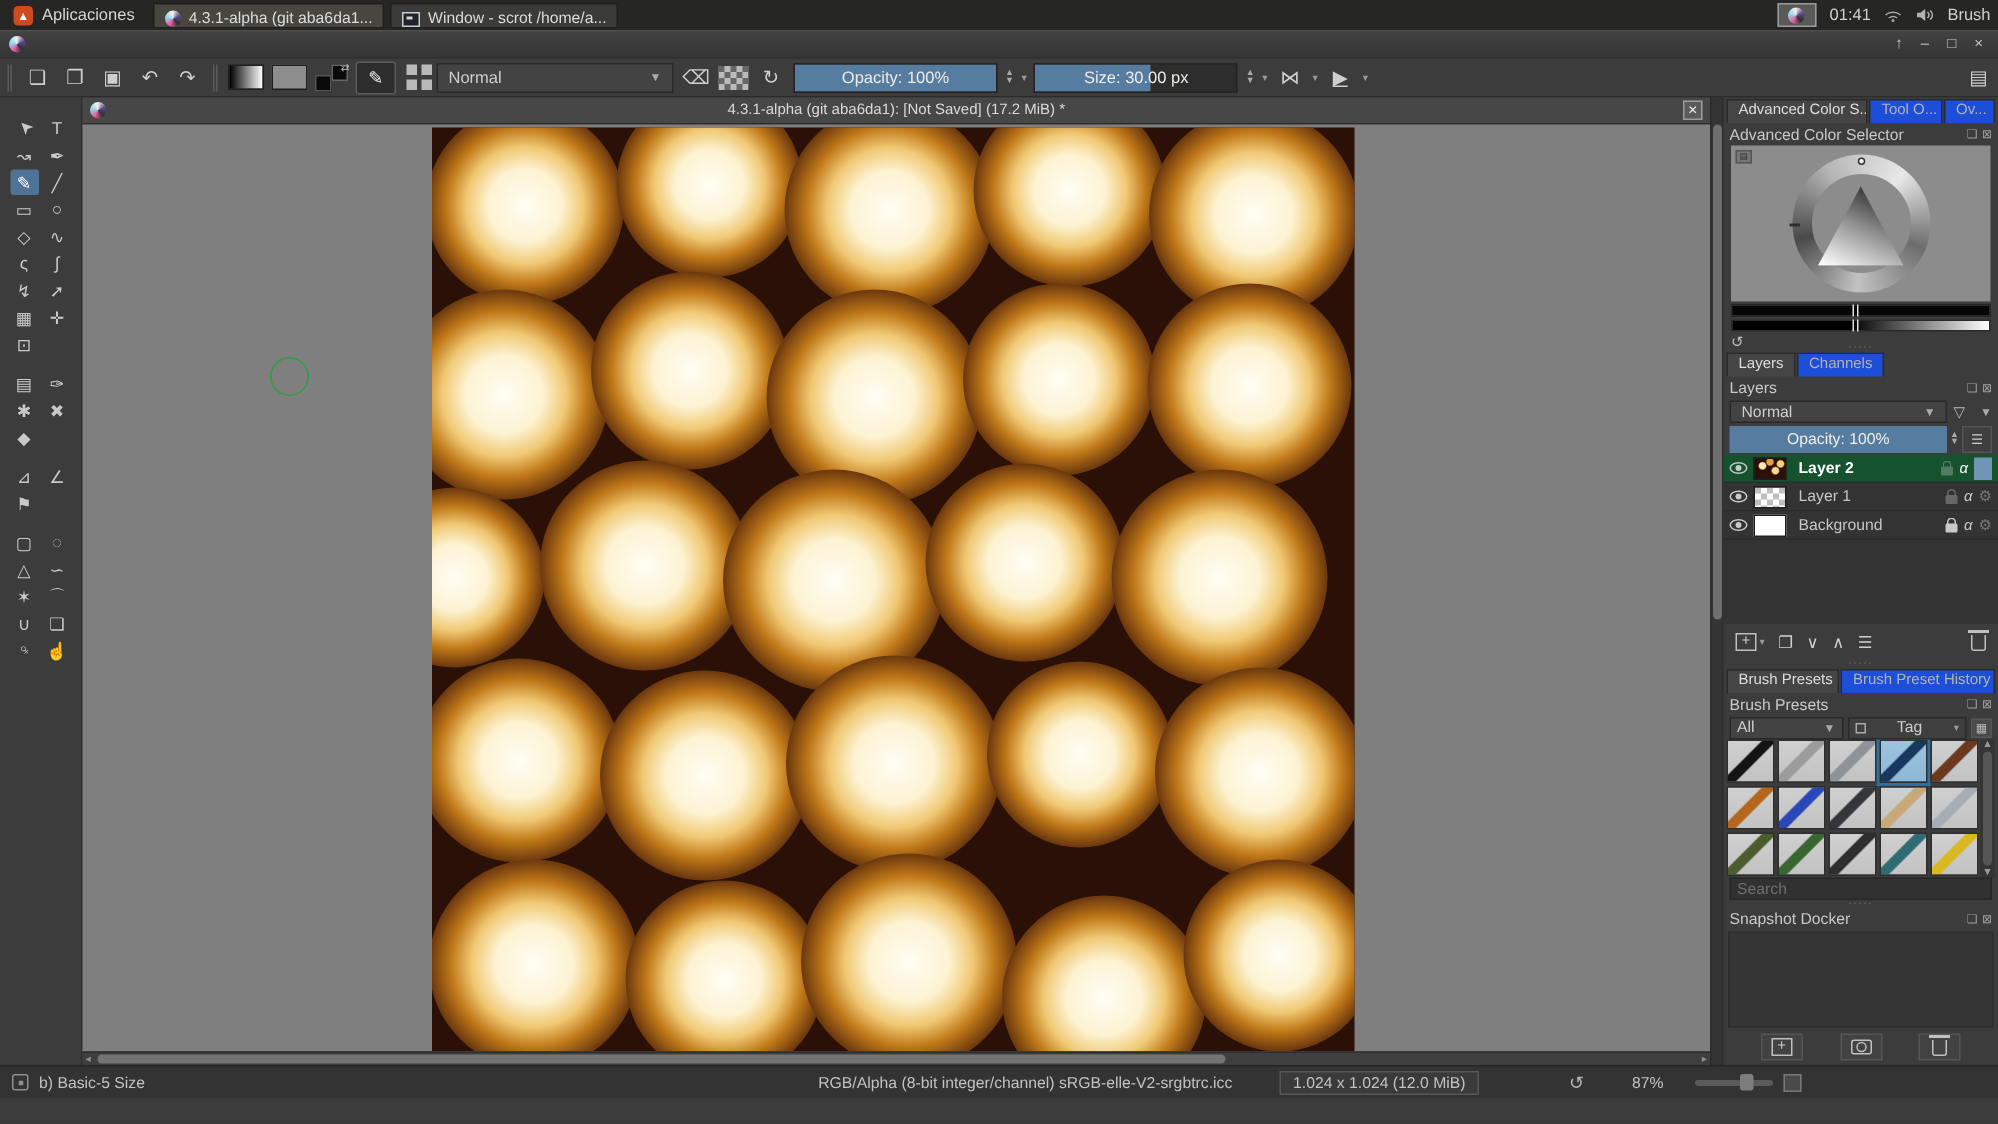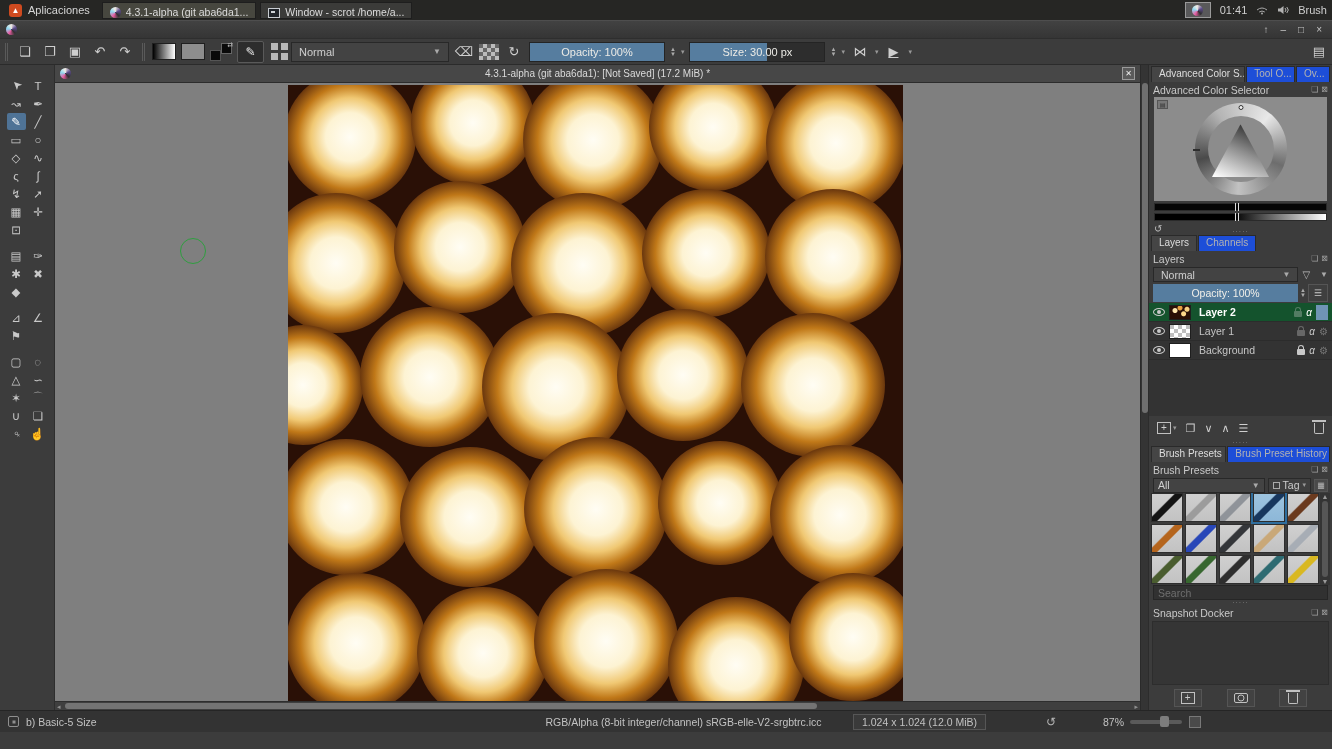--- a/index.html
+++ b/index.html
@@ -133,21 +133,21 @@
   .layer-empty { height:56px; background:#333333; }
 
   .layer-actions { height:24px; display:flex; align-items:center; gap:9px; padding:0 8px; color:#cfcfcf; }
   .box-plus { width:14px; height:12px; border:1px solid #c0c0c0; display:flex; align-items:center; justify-content:center; font-size:10px; line-height:10px; }
   .la-icon { font-size:11px; }
   .trash { width:10px; height:11px; border:1px solid #c0c0c0; border-top:none; border-radius:0 0 2px 2px; position:relative; margin-left:auto; }
   .trash::before { content:''; position:absolute; top:-3px; left:-3px; right:-3px; height:2px; background:#c0c0c0; }
 
   .filter-row { height:16px; gap:3px; }
   .dd-all { flex:1; height:15px; padding:0 4px; }
-  .tag-btn { height:15px; border:1px solid #2a2a2a; background:#3f3f3f; display:flex; align-items:center; gap:3px; padding:0 4px; }
+  .tag-btn { height:15px; border:1px solid #2a2a2a; background:#3f3f3f; display:flex; align-items:center; gap:21px; padding:0 4px; }
   .checkbox { width:7px; height:7px; border:1px solid #aaa; }
   .view-icon { width:14px; height:13px; border:1px solid #555; background:#4a4a4a; font-size:8px; line-height:12px; text-align:center; color:#bbb; }
 
   .brush-area { height:92px; display:flex; padding:0 2px; gap:1px; }
   .brush-grid { flex:1; display:grid; grid-template-columns:repeat(5,1fr); grid-auto-rows:29px; gap:2px; overflow:hidden; }
   .btile { background:linear-gradient(135deg, transparent 38%, var(--c) 41%, var(--c) 55%, transparent 58%), linear-gradient(#d0d0d0,#c2c2c2); border:1px solid #2e2e2e; }
   .btile.sel { outline:2px solid #2f6e9e; background:linear-gradient(135deg, transparent 38%, var(--c) 41%, var(--c) 55%, transparent 58%), linear-gradient(#9dc4df,#8db7d8); }
   .brush-scroll { width:10px; background:#343434; display:flex; flex-direction:column; align-items:center; font-size:7px; color:#999; }
   .brush-scroll .track { flex:1; width:6px; background:#565656; border-radius:3px; margin:1px 0; }
 
@@ -162,21 +162,21 @@
   .camera::before { content:''; position:absolute; left:50%; top:50%; transform:translate(-50%,-50%); width:5px; height:5px; border:1px solid #c0c0c0; border-radius:50%; }
   .snap-btn .trash { margin-left:0; }
 
   
   .statusbar { height:22px; background:#333333; border-top:1px solid #252525; display:flex; align-items:center; padding:0 8px; gap:7px; position:relative; font-size:10.5px; color:#c2c2c2; }
   .sb-icon { width:11px; height:11px; border:1px solid #8f8f8f; border-radius:2px; position:relative; }
   .sb-icon::after { content:''; position:absolute; left:50%; top:50%; transform:translate(-50%,-50%); width:3px; height:3px; background:#8f8f8f; }
   .sb-center { position:absolute; left:50%; transform:translateX(-50%); white-space:nowrap;padding-left:35px; }
   .sb-dims { position:absolute; right:346px; border:1px solid #565656; background:#3a3a3a; padding:1px 8px; }
   .sb-refresh { position:absolute; right:276px; font-size:12px; color:#b5b5b5; }
-  .sb-zoom { position:absolute; right:208px; }
+  .sb-zoom { position:absolute; right:223px; }
   .sb-slider { position:absolute; right:150px; width:52px; height:4px; background:#5a5a5a; border-radius:2px; top:9px; }
   .sb-slider::after { content:''; position:absolute; left:58%; top:-4px; width:9px; height:11px; background:#7d7d7d; border-radius:2px; }
   .sb-mini { position:absolute; right:131px; width:12px; height:12px; border:1px solid #787878; background:#4a4a4a; }
 </style>
 </head>
 <body>
 
 <div class="screen">
 
   <div class="sysbar">

